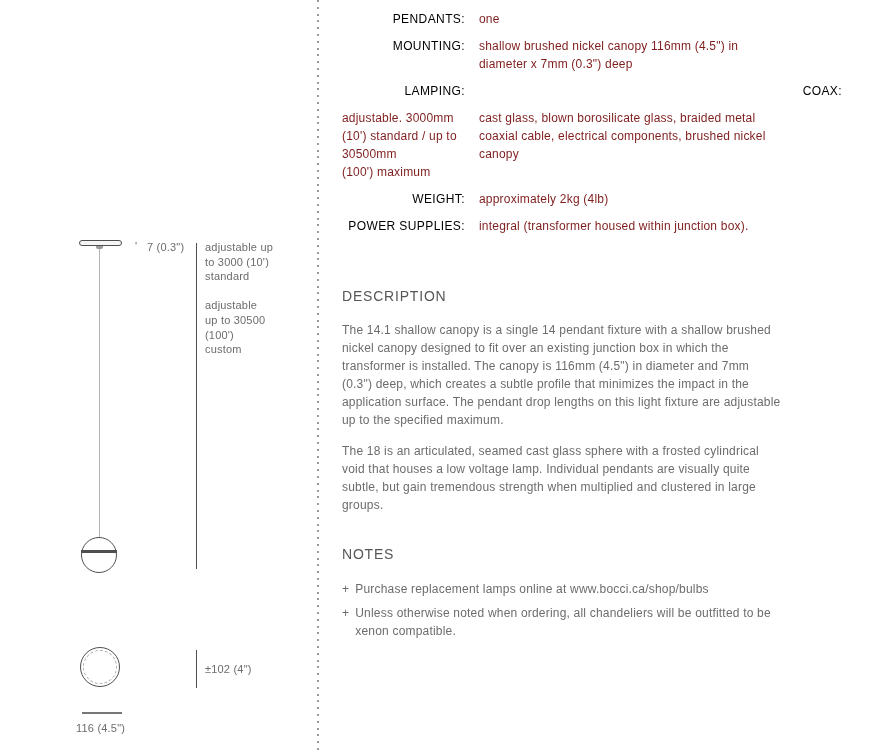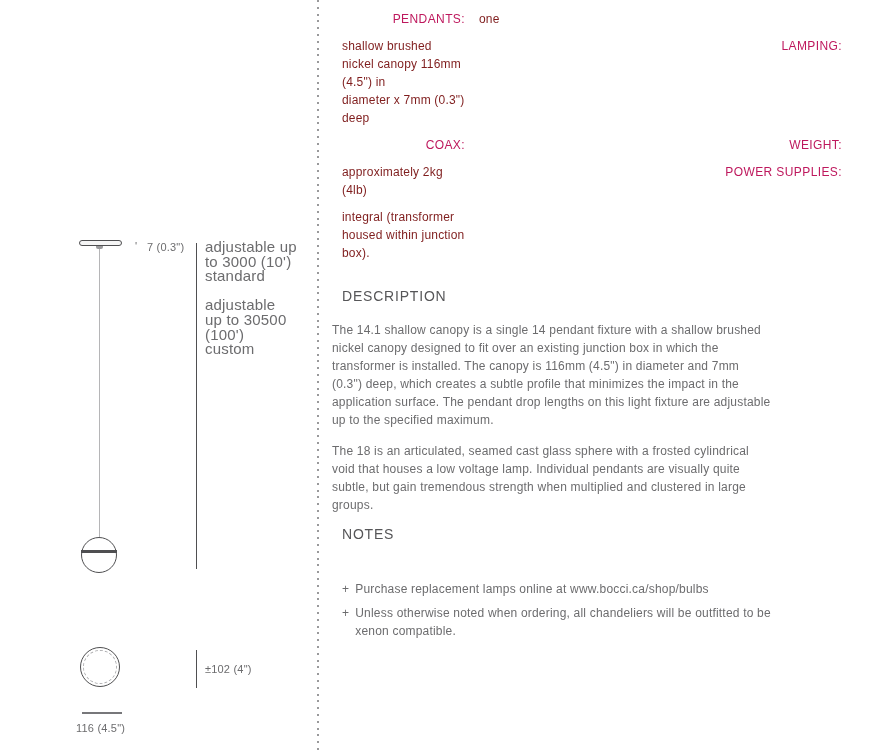--- a/index.html
+++ b/index.html
@@ -21,44 +21,44 @@
   .sphere-band { position:absolute; left:-1px; right:-1px; top:12px; height:3px;
     background:#4f4f51; }
   .circle-top { left:80px; top:647px; width:40px; height:40px;
     border:1.6px solid #4f4f51; border-radius:50%; background:#fff; }
   .circle-top-inner { position:absolute; inset:2px; border:1px dashed #b0b0b2;
     border-radius:50%; }
   .dim-text { font-size:11px; line-height:13px; color:#6c6c6e; letter-spacing:0.2px; }
   .dim-tick { left:135px; top:240px; }
   .canopy-depth-label { left:147px; top:241px; }
   .drop-line { left:196px; top:243px; width:1px; height:326px; background:#4f4f51; }
-  .drop-notes { left:205px; top:240px; font-size:15px; line-height:14.6px;
+  .drop-notes { left:205px; top:240px; font-size:11px; line-height:14.6px;
     color:#6c6c6e; white-space:pre-line; letter-spacing:0.2px; }
   .height-line { left:196px; top:650px; width:1px; height:38px; background:#4f4f51; }
   .height-label { left:205px; top:663px; }
   .diameter-line { left:82px; top:712px; width:40px; height:1.5px; background:#77777a; }
   .diameter-label { left:76px; top:722px; }
 
   
   .divider { left:317px; top:0; width:2px; height:755px;
     background:repeating-linear-gradient(to bottom,#99999b 0 2px,transparent 2px 6.8px); }
 
   
   .specs { left:342px; top:10px; width:500px; display:grid;
     grid-template-columns:123px 1fr; column-gap:14px; row-gap:9px;
     font-size:12px; line-height:18px; }
-  .spec-label { text-align:right; color:#be185d; letter-spacing:0.4px; }
+  .spec-label { text-align:right; color:#000000; letter-spacing:0.4px; }
   .spec-value { color:#7f1d1d; white-space:pre-line; letter-spacing:0.2px; }
 
   .section-heading { left:342px; font-size:14px; font-weight:400;
     color:#565658; letter-spacing:0.8px; margin:0; }
   #desc-heading { top:288px; }
-  #notes-heading { top:526px; }
+  #notes-heading { top:546px; }
 
-  .body-para { left:332px; width:522px; font-size:12px; line-height:18px;
+  .body-para { left:342px; width:522px; font-size:12px; line-height:18px;
     color:#6c6c6e; white-space:pre-line; letter-spacing:0.2px; margin:0; }
   #para1 { top:321px; }
   #para2 { top:442px; }
 
   .note-item { left:342px; width:522px; display:flex; gap:6px;
     font-size:12px; line-height:18px; color:#6c6c6e; letter-spacing:0.2px; }
   #note1 { top:580px; }
   #note2 { top:604px; }
   .note-text { white-space:pre-line; }
 </style>
@@ -95,27 +95,33 @@
 
   <div class="abs diameter-line"></div>
   <span class="abs dim-text diameter-label">116 (4.5")</span>
 
   <div class="abs divider"></div>
 
   <div class="abs specs">
     <div class="spec-label">PENDANTS:</div>
     <div class="spec-value">one</div>
 
+    <div class="spec-label">MOUNTING:</div>
     <div class="spec-value">shallow brushed nickel canopy 116mm (4.5") in
 diameter x 7mm (0.3") deep</div>
 
     <div class="spec-label">LAMPING:</div>
 
     <div class="spec-label">COAX:</div>
+    <div class="spec-value">adjustable. 3000mm (10') standard / up to 30500mm
+(100') maximum</div>
 
+    <div class="spec-value">cast glass, blown borosilicate glass, braided metal
+coaxial cable, electrical components, brushed nickel
+canopy</div>
 
     <div class="spec-label">WEIGHT:</div>
     <div class="spec-value">approximately 2kg (4lb)</div>
 
     <div class="spec-label">POWER SUPPLIES:</div>
     <div class="spec-value">integral (transformer housed within junction box).</div>
   </div>
 
   <h2 id="desc-heading" class="abs section-heading">DESCRIPTION</h2>
   <p id="para1" class="abs body-para">The 14.1 shallow canopy is a single 14 pendant fixture with a shallow brushed

